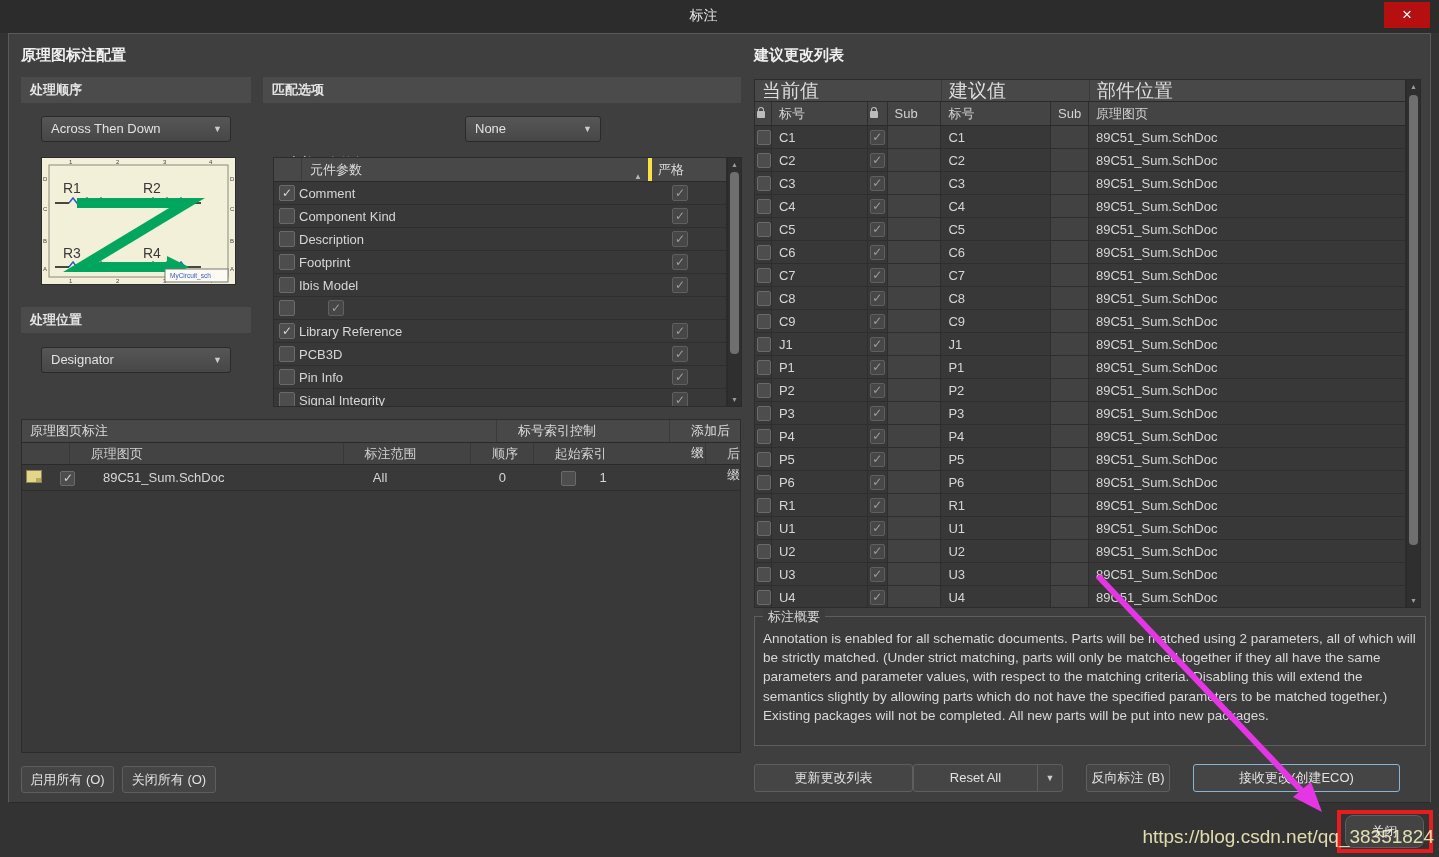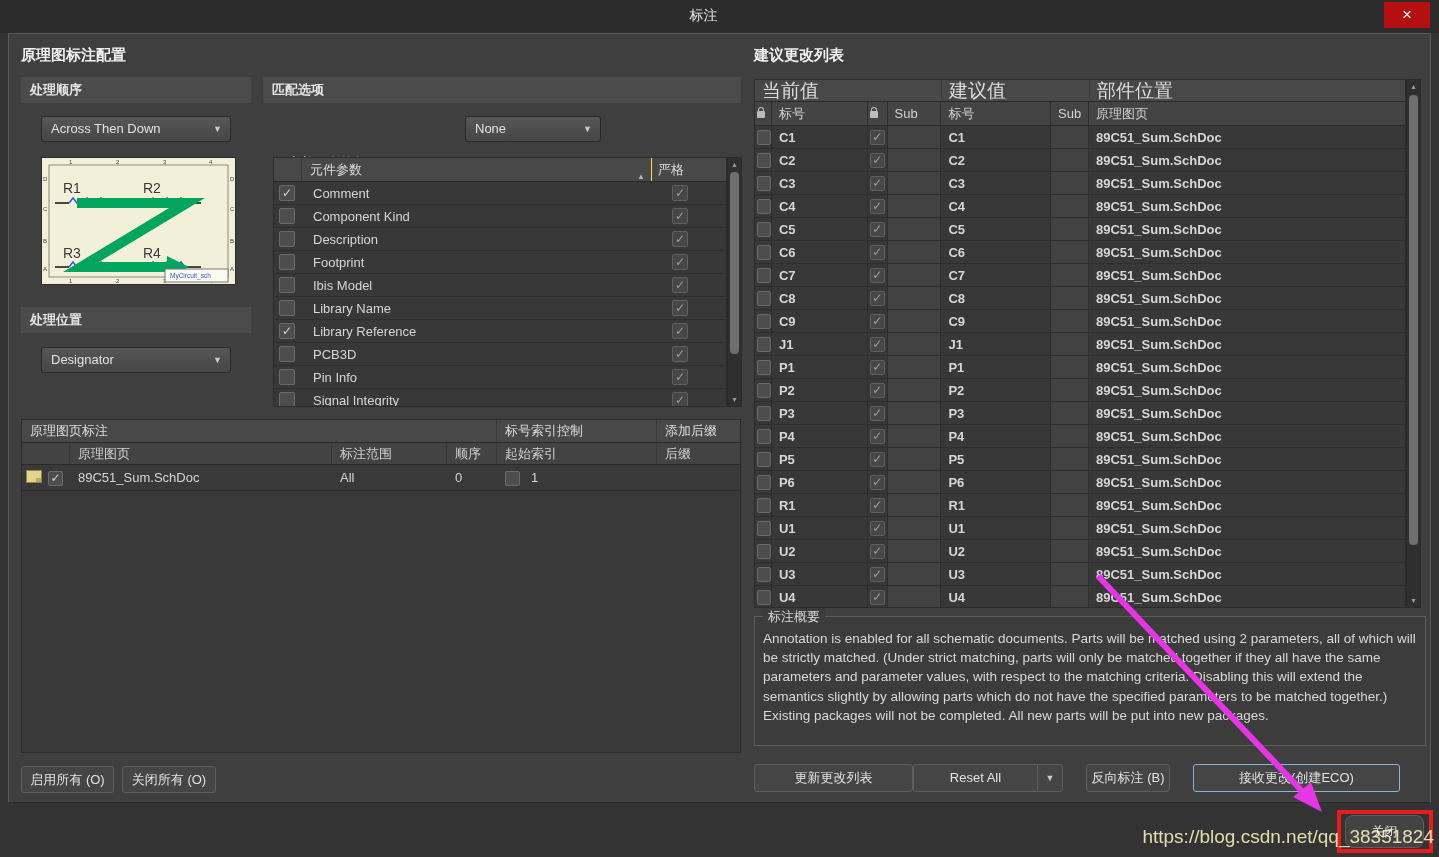--- a/index.html
+++ b/index.html
@@ -39,36 +39,36 @@
   .cb{display:inline-block;width:16px;height:16px;background:#4d4d4d;border:1px solid #6a6a6a;
     border-radius:2px;color:#d8d8d8;font-size:12px;line-height:14px;text-align:center;vertical-align:middle;}
   .cb.sm{width:15px;height:15px;line-height:13px;}
   .cb.dim{color:#9f9f9f;background:#474747;border-color:#5f5f5f;}
 
   
   .ptable{position:absolute;left:264px;top:123px;width:454px;height:250px;background:#383838;
     border:1px solid #2c2c2c;overflow:hidden;}
   .phead{display:flex;height:24px;background:#484848;border-bottom:1px solid #2a2a2a;color:#dddddd;font-size:13px;}
   .phead .c1{width:28px;border-right:1px solid #3a3a3a;}
-  .phead .c2{width:350px;position:relative;line-height:23px;padding-left:8px;border-right:1px solid #fde047;}
+  .phead .c2{width:350px;position:relative;line-height:23px;padding-left:8px;border-right:4px solid #fde047;}
   .phead .c2 .sort{position:absolute;right:6px;top:7px;font-size:8px;color:#b5b5b5;}
   .phead .c3{flex:1;line-height:23px;padding-left:6px;}
   .prow{display:flex;height:23px;border-bottom:1px solid #2e2e2e;align-items:center;color:#d6d6d6;font-size:13px;}
   .prow .cb{margin-left:5px;}
-  .prow .pl{width:344px;padding-left:18px;}
+  .prow .pl{width:344px;padding-left:4px;}
   .prow .strictcb{margin-left:33px;}
 
   
   .vscroll{position:absolute;width:15px;background:#2f2f2f;border:1px solid #2a2a2a;}
   .vscroll .sarr{position:absolute;left:0;width:100%;text-align:center;color:#9a9a9a;font-size:7px;height:13px;line-height:13px;}
   .vscroll .thumb{position:absolute;left:2px;width:9px;background:#6f6f6f;border-radius:4px;}
 
   
   .sheetpanel{position:absolute;left:12px;top:385px;width:720px;height:334px;background:#393939;border:1px solid #2c2c2c;}
-  .srow{display:flex;font-size:13px;color:#dddddd;}
+  .srow{display:flex;font-size:13px;color:#dddddd;gap:13px;}
   .sgroup{height:23px;background:#484848;border-bottom:1px solid #2a2a2a;}
   .sgroup span{line-height:22px;padding-left:8px;border-right:1px solid #3a3a3a;}
   .shead{height:22px;background:#434343;border-bottom:1px solid #2a2a2a;color:#d2d2d2;}
   .shead span{line-height:21px;padding-left:8px;border-right:1px solid #383838;}
   .sdata{height:26px;align-items:center;color:#d6d6d6;border-bottom:1px solid #2e2e2e;}
   .sdata>span{padding-left:8px;}
   .docicon{width:16px;height:13px;background:#e3d68a;border:1px solid #8f8450;margin-left:4px;
     position:relative;display:inline-block;}
   .docicon::after{content:'';position:absolute;right:0;bottom:0;width:5px;height:4px;background:#b8a95e;}
 
@@ -86,21 +86,21 @@
   .chead{display:flex;height:24px;background:#444444;border-bottom:1px solid #2a2a2a;color:#d2d2d2;font-size:13px;}
   .chead .ccell{line-height:23px;}
   .ccell{border-right:1px solid #2e2e2e;padding-left:7px;overflow:hidden;white-space:nowrap;}
   .w-lock1{width:17px;padding-left:2px;}
   .w-des1{width:96px;}
   .w-lock2{width:20px;padding-left:2px;}
   .w-sub1{width:54px;}
   .w-des2{width:110px;}
   .w-sub2{width:38px;}
   .w-sheet{width:317px;border-right:none;}
-  .crow{display:flex;height:23px;border-bottom:1px solid #2e2e2e;color:#d6d6d6;font-size:13px;font-weight:bold;}
+  .crow{display:flex;height:23px;border-bottom:1px solid #2e2e2e;color:#d6d6d6;font-size:13px;}
   .crow .ccell{display:flex;align-items:center;}
   .crow .w-sub1,.crow .w-sub2{background:#424242;}
   .lockico{display:inline-block;width:8px;height:7px;background:#bcbcbc;border-radius:1px;position:relative;margin-top:6px;}
   .lockico::before{content:'';position:absolute;top:-4px;left:1px;width:4px;height:4px;
     border:1.5px solid #bcbcbc;border-bottom:none;border-radius:3px 3px 0 0;}
 
   
   .summary{position:absolute;left:745px;top:582px;width:672px;height:130px;border:1px solid #5e5e5e;background:#3c3c3c;}
   .summary .legend{position:absolute;top:-9px;left:8px;background:#3c3c3c;padding:0 5px;color:#d8d8d8;font-size:13px;}
   .summary .text{position:absolute;left:8px;top:12px;width:655px;color:#d8d8d8;font-size:13.5px;line-height:19.2px;}
@@ -225,21 +225,20 @@
             <span class="pl">Footprint</span>
             <span class="cb dim strictcb">✓</span>
           </div>
           <div class="prow">
             <span class="cb"></span>
             <span class="pl">Ibis Model</span>
             <span class="cb dim strictcb">✓</span>
           </div>
           <div class="prow">
             <span class="cb"></span>
-            <span class="pl">Library Name</span>
             <span class="cb dim strictcb">✓</span>
           </div>
           <div class="prow">
             <span class="cb">✓</span>
             <span class="pl">Library Reference</span>
             <span class="cb dim strictcb">✓</span>
           </div>
           <div class="prow">
             <span class="cb"></span>
             <span class="pl">PCB3D</span>

